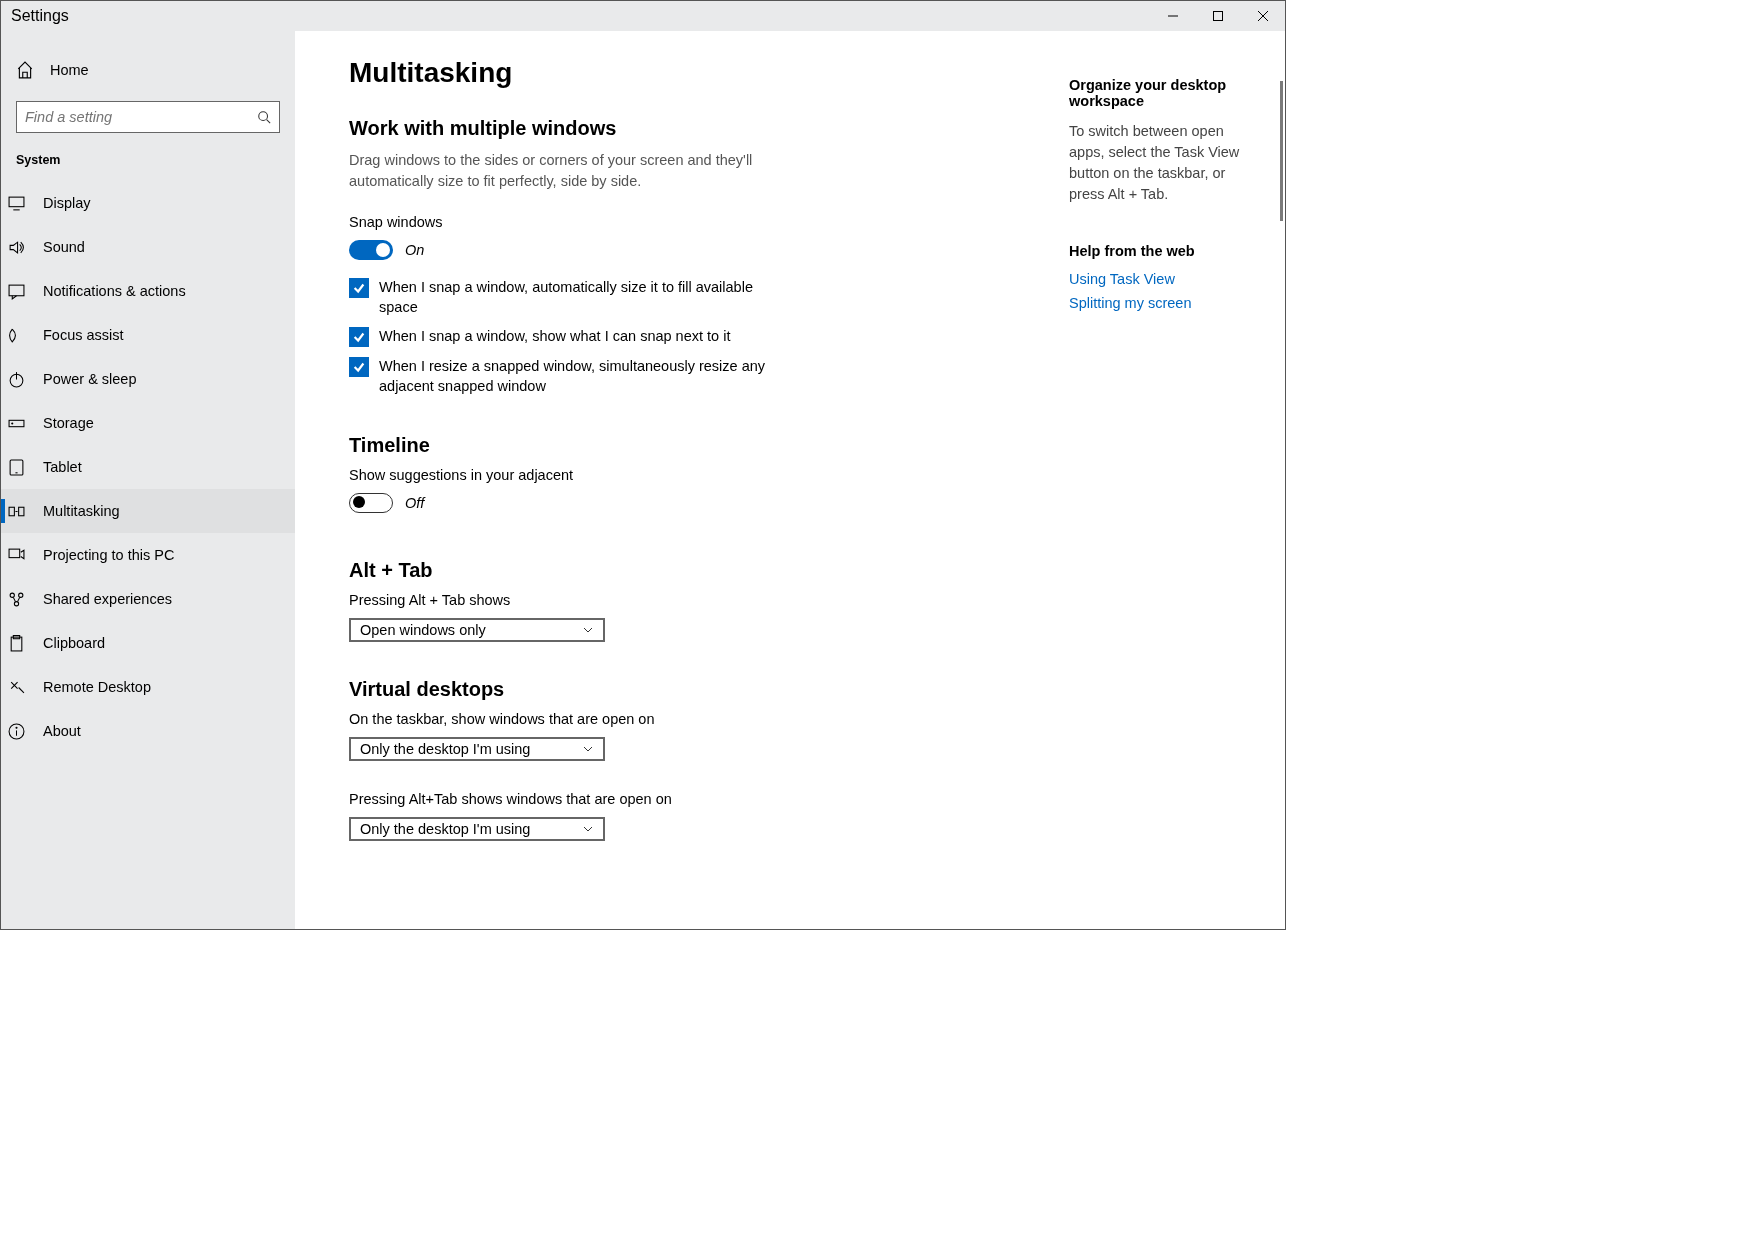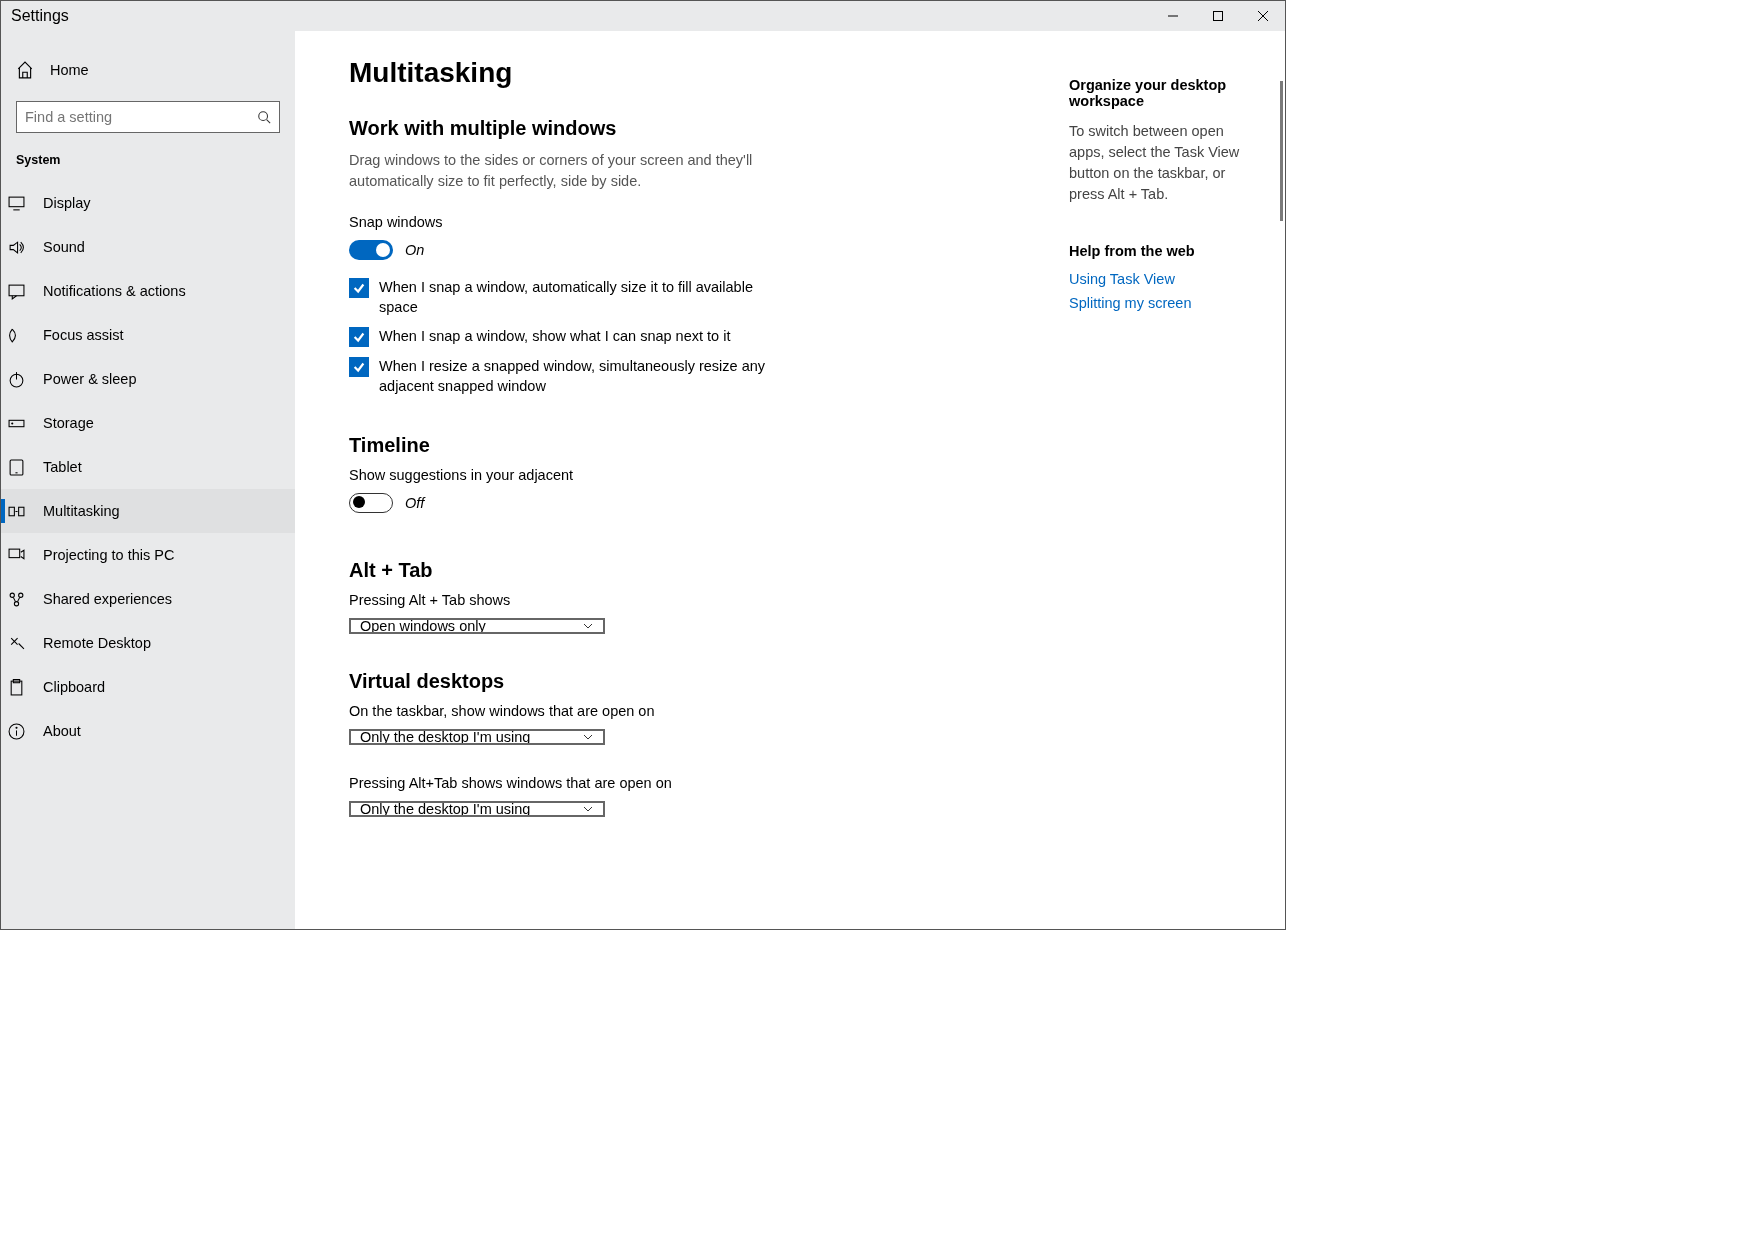--- a/index.html
+++ b/index.html
@@ -14,21 +14,21 @@
 
   
   .app { display: flex; height: calc(100% - 30px); gap: 32px; }
   .sidebar { width: 294px; background: #e9eaeb; display: flex; flex-direction: column; padding-top: 8px; }
 
   .home-row { display: flex; align-items: center; height: 42px; padding-left: 15px; margin-top: 10px; }
   .home-row .icon { width: 18px; height: 18px; margin-right: 16px; }
   .home-row span.label { font-size: 14.5px; }
 
   .search-box { margin: 10px 15px 20px 15px; height: 32px; border: 1px solid #666; background: #fff; display: flex; align-items: center; padding: 0 8px; }
-  .search-box input { border: none; outline: none; flex: 1; font-size: 14.5px; color: #666; background: transparent; }
+  .search-box input { border: none; outline: none; flex: 1; font-size: 14.5px; font-style: italic; color: #666; background: transparent; }
   .search-box .icon { width: 14px; height: 14px; color: #333; }
 
   .section-label { font-size: 12.5px; font-weight: 600; padding: 0 15px 14px 15px; }
 
   .nav-list { list-style: none; }
   .nav-item { display: flex; align-items: center; height: 44px; padding-left: 7px; position: relative; }
   .nav-item .icon { width: 17px; height: 17px; margin-right: 18px; display:flex; align-items:center; justify-content:center; color:#000;}
   .nav-item .label { font-size: 14.5px; }
   .nav-item.active::before { content: ""; position: absolute; left: 0; top: 10px; bottom: 10px; width: 4px; background: #0067c0; }
   .nav-item.active { background: rgba(0,0,0,0.04); }
@@ -50,21 +50,21 @@
   .toggle.off::after { content:""; position:absolute; left:3px; top:2px; width:12px; height:12px; border-radius:50%; background:#000;}
   .toggle-label { font-size: 14.5px; }
 
   .check-row { display: flex; align-items: flex-start; margin-bottom: 10px; max-width: 420px;}
   .checkbox { width: 20px; height: 20px; background: #0067c0; margin-right: 10px; flex-shrink:0; display:flex; align-items:center; justify-content:center;}
   .checkbox svg { width:14px; height:14px; color:#fff; stroke:#fff; stroke-width:2.5; fill:none;}
   .check-label { font-size: 14.5px; line-height:1.35;}
 
   .section-gap { height: 28px; }
 
-  .dropdown { width: 256px; height: 16px; border: 1px solid #999; outline: 2px solid #666; outline-offset:-2px; display:flex; align-items:center; justify-content:space-between; padding: 0 10px; margin-bottom: 8px; }
+  .dropdown { width: 256px; height: 24px; border: 1px solid #999; outline: 2px solid #666; outline-offset:-2px; display:flex; align-items:center; justify-content:space-between; padding: 0 10px; margin-bottom: 8px; }
   .dropdown span { font-size: 14.5px; }
   .dropdown svg { width: 12px; height: 12px; }
 
   
   .right-panel { flex:1; padding-left: 40px; padding-right: 18px; padding-top: 20px; max-width: 230px;}
   .help-heading { font-size: 14.5px; font-weight: 600; margin-bottom: 12px; }
   .help-text { font-size: 14.5px; color: #444; line-height: 1.45; margin-bottom: 38px;}
   .help-link { display:block; font-size: 14.5px; color: #0067c0; margin-bottom: 8px; cursor:pointer;}
 
   .vscroll { position:absolute; right:2px; top:80px; width:3px; height:140px; background:#7b7b7b;}
@@ -206,34 +206,34 @@
               <circle cx="8" cy="12" r="2"></circle>
               <line x1="5" y1="6" x2="7" y2="10"></line>
               <line x1="11" y1="6" x2="9" y2="10"></line>
             </svg>
           </span>
         <span class="label">Shared experiences</span>
       </li>
       <li class="nav-item">
         <span class="icon">
             <svg viewBox="0 0 16 16" fill="none" stroke="#000" stroke-width="1">
+              <rect x="3" y="2" width="10" height="13"></rect>
+              <rect x="5" y="0.5" width="6" height="3"></rect>
+            </svg>
+          </span>
+        <span class="label">Clipboard</span>
+      </li>
+      <li class="nav-item">
+        <span class="icon">
+            <svg viewBox="0 0 16 16" fill="none" stroke="#000" stroke-width="1">
               <path d="M3 3 L9 9 M9 3 L3 9"></path>
               <path d="M10 8 L15 13"></path>
             </svg>
           </span>
         <span class="label">Remote Desktop</span>
-      </li>
-      <li class="nav-item">
-        <span class="icon">
-            <svg viewBox="0 0 16 16" fill="none" stroke="#000" stroke-width="1">
-              <rect x="3" y="2" width="10" height="13"></rect>
-              <rect x="5" y="0.5" width="6" height="3"></rect>
-            </svg>
-          </span>
-        <span class="label">Clipboard</span>
       </li>
       <li class="nav-item">
         <span class="icon">
             <svg viewBox="0 0 16 16" fill="none" stroke="#000" stroke-width="1">
               <circle cx="8" cy="8" r="7"></circle>
               <line x1="8" y1="7" x2="8" y2="12"></line>
               <circle cx="8" cy="4.5" r="0.5" fill="#000"></circle>
             </svg>
           </span>
         <span class="label">About</span>

